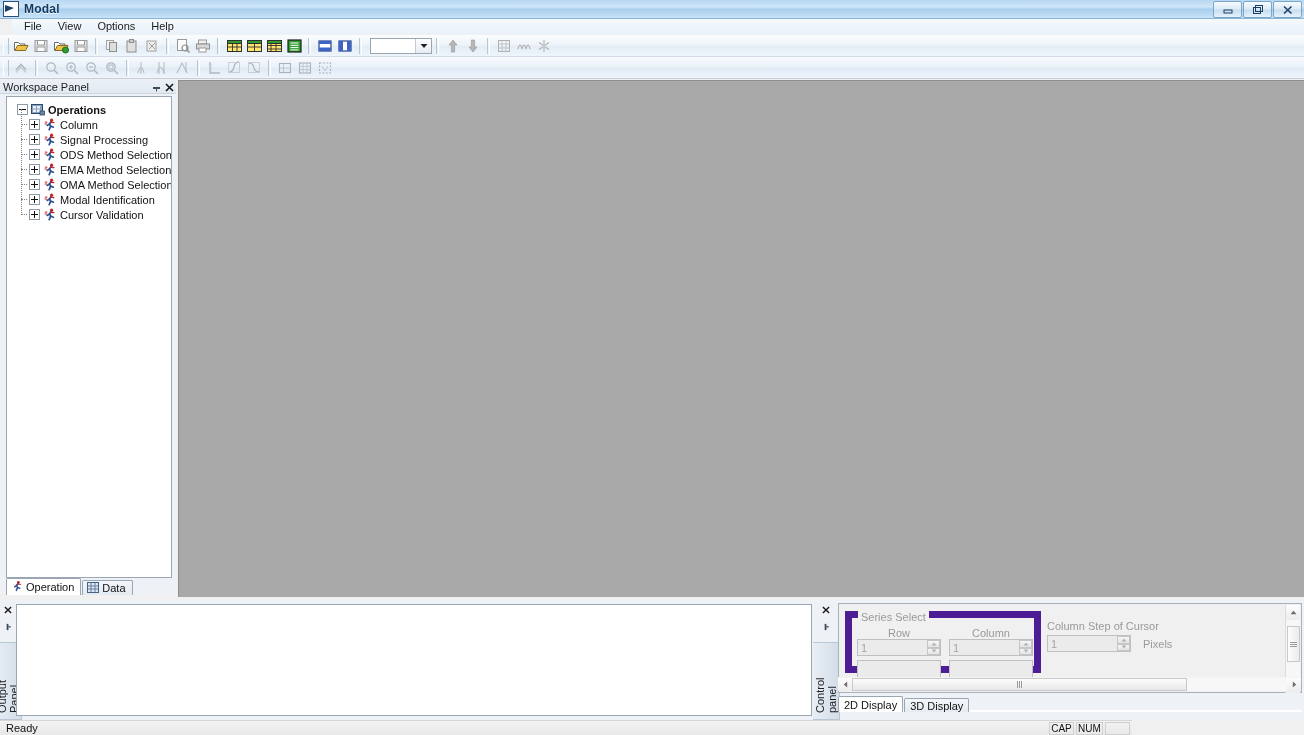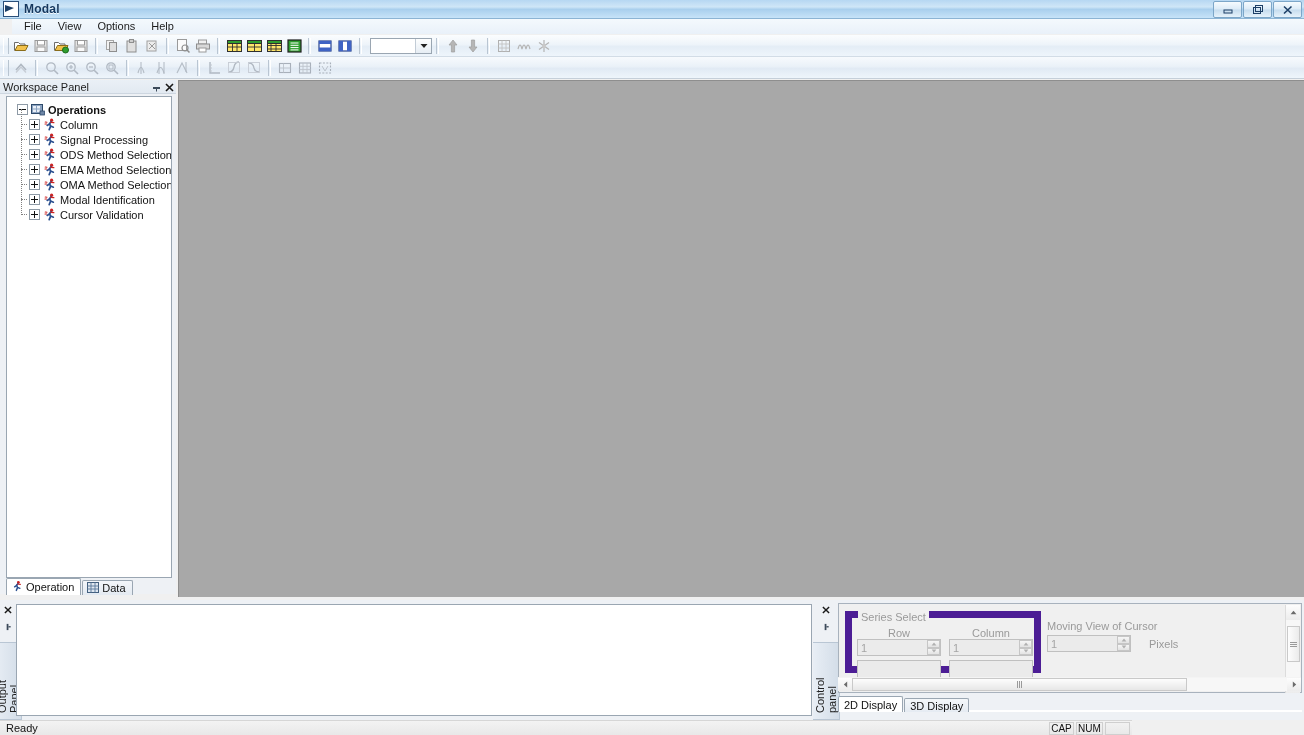--- a/index.html
+++ b/index.html
@@ -829,38 +829,38 @@
                     <path d="M3 3.4 L0.6 0.6 H5.4 Z" fill="#b0b0b0"></path>
                   </svg>
                 </span>
             </div>
           </div>
           <div class="listbox" style="margin-top:4px;"></div>
         </div>
       </div>
 
       <div style="position:absolute;left:208px;top:16px;width:180px;">
-        <div class="fldlabel" style="text-align:left;">Moving View of Cursor</div>
+        <div class="fldlabel" style="text-align:left;">Column Step of Cursor</div>
         <div style="display:flex;align-items:center;margin-top:3px;">
           <div class="spin" style="width:84px;">
             <div class="val">1</div>
             <div class="btns">
               <span>
                   <svg width="6" height="4" viewBox="0 0 6 4">
                     <path d="M3 0.6 L5.4 3.4 H0.6 Z" fill="#b0b0b0"></path>
                   </svg>
                 </span>
               <span>
                   <svg width="6" height="4" viewBox="0 0 6 4">
                     <path d="M3 3.4 L0.6 0.6 H5.4 Z" fill="#b0b0b0"></path>
                   </svg>
                 </span>
             </div>
           </div>
-          <div class="fldlabel" style="margin-left:18px;">Pixels</div>
+          <div class="fldlabel" style="margin-left:12px;">Pixels</div>
         </div>
       </div>
 
       <div class="vscroll">
         <div class="sb-arrow">
           <svg width="7" height="5" viewBox="0 0 7 5">
               <path d="M3.5 0.8 L6.4 4.2 H0.6 Z" fill="#6b6b6b"></path>
             </svg>
         </div>
         <div class="sb-track">

